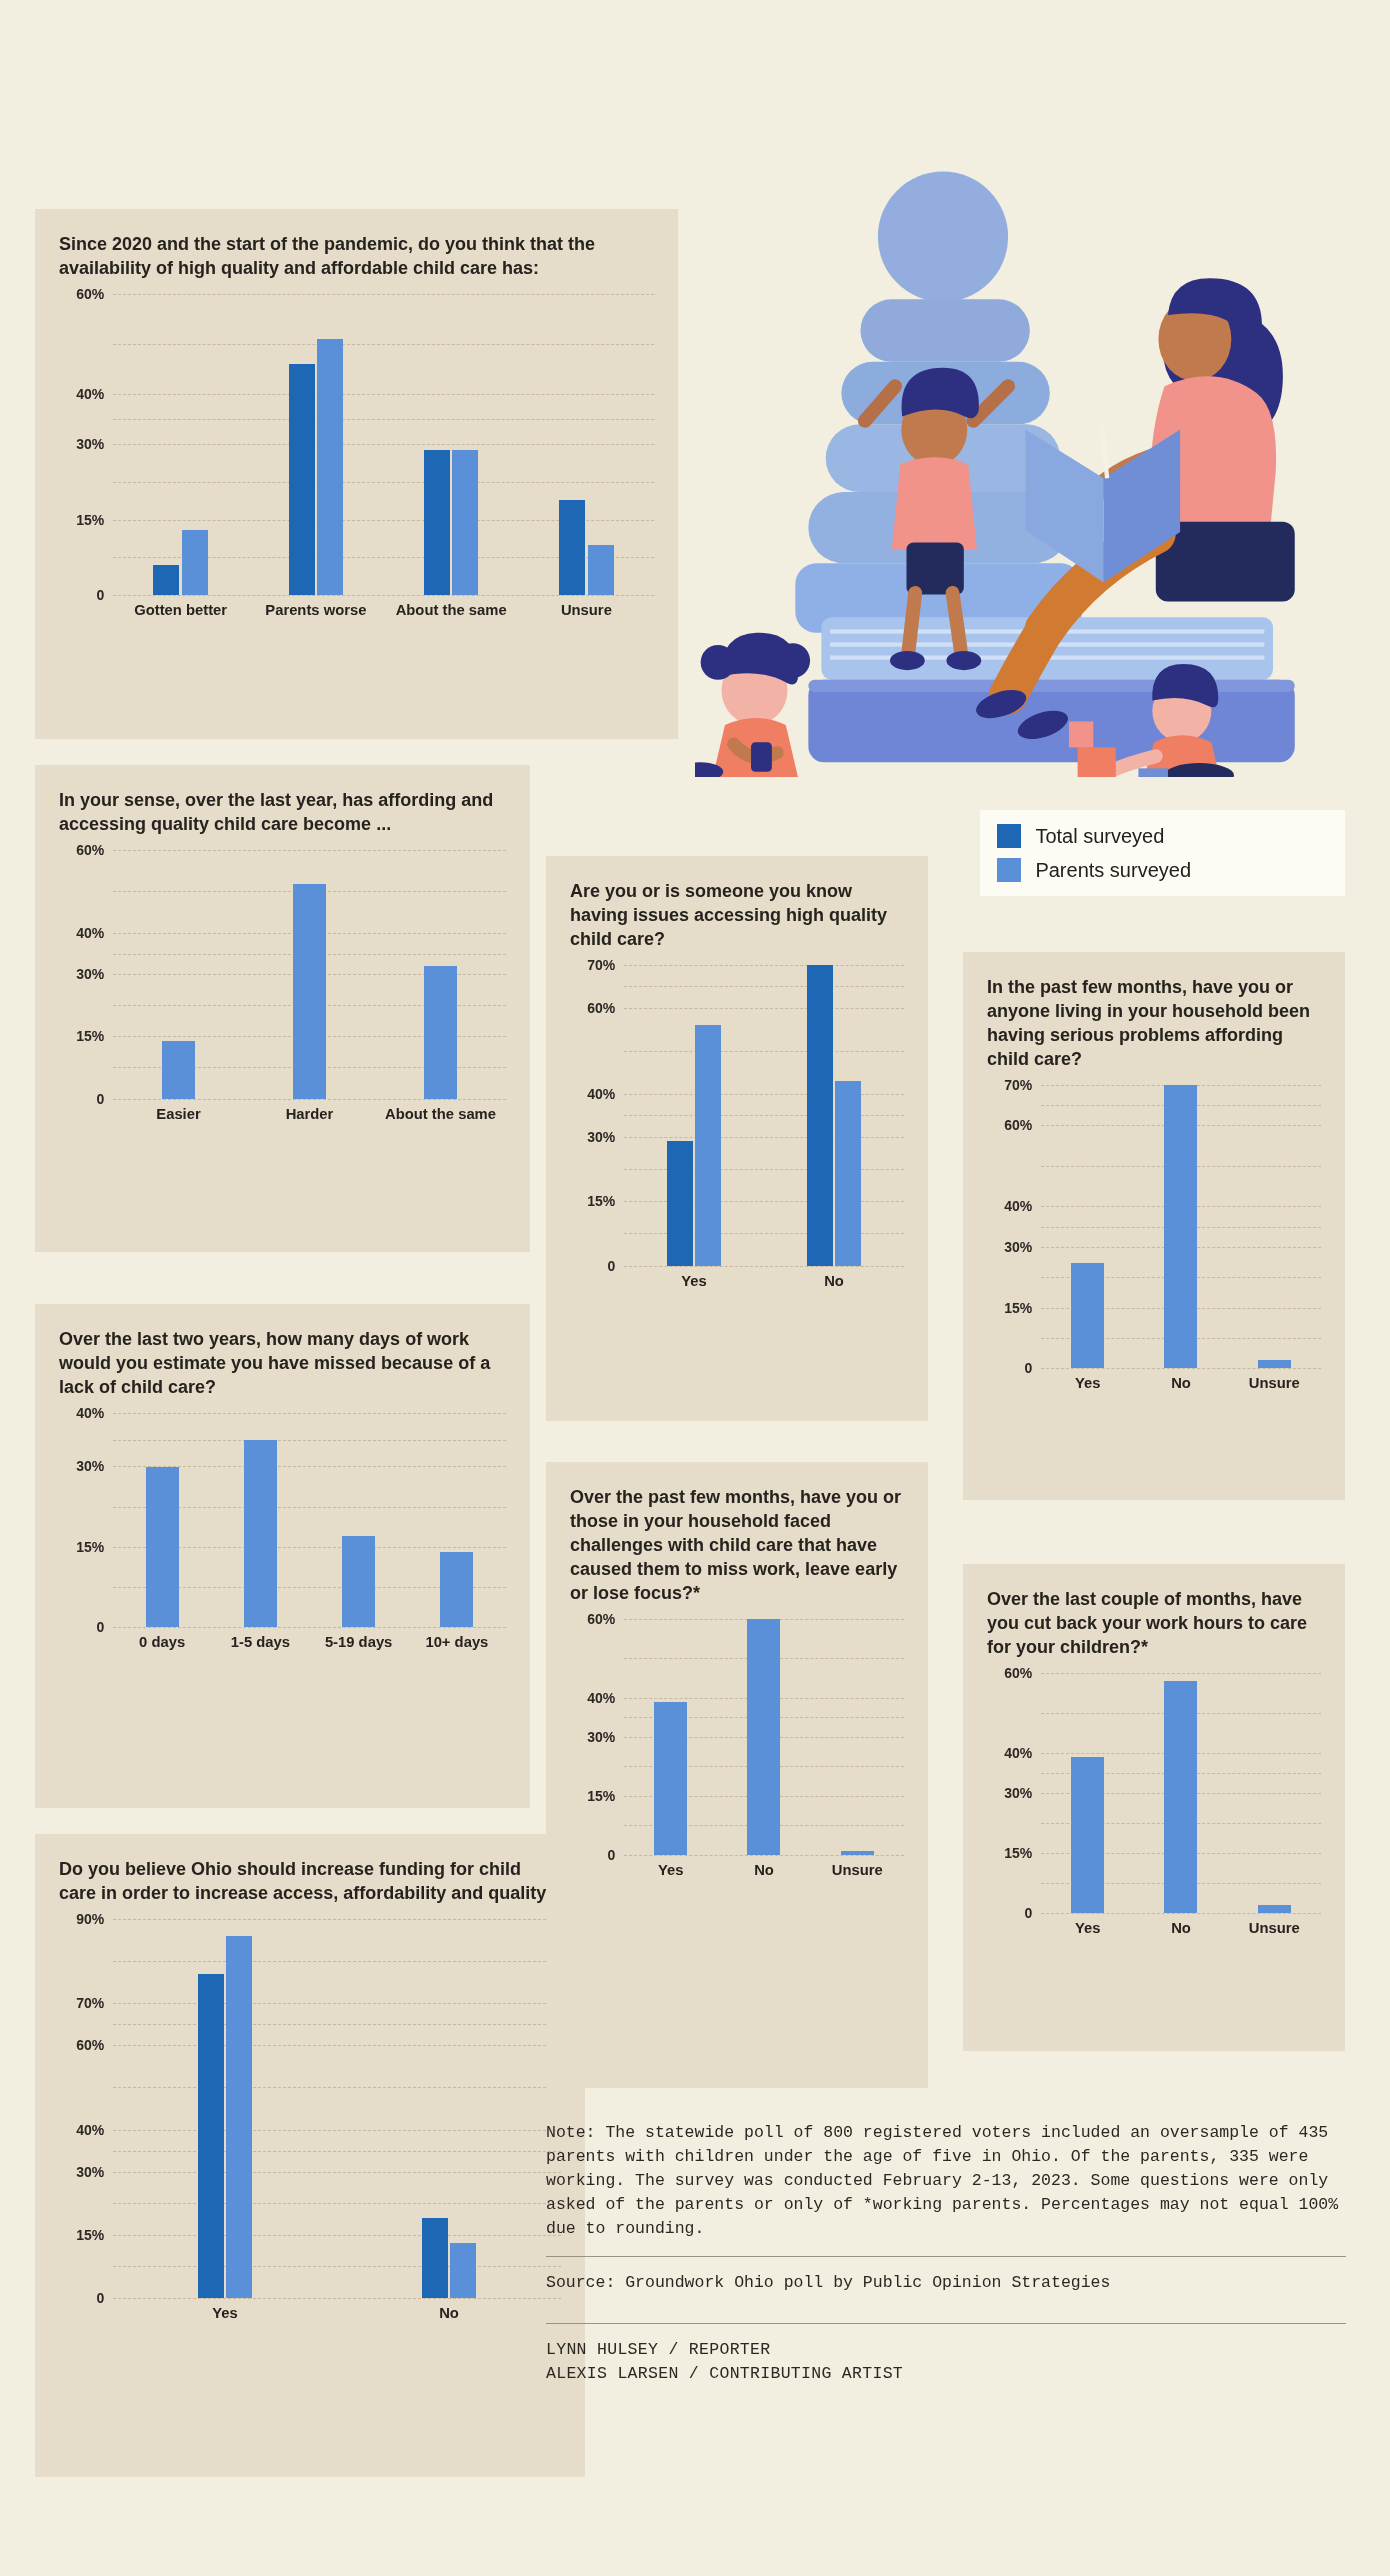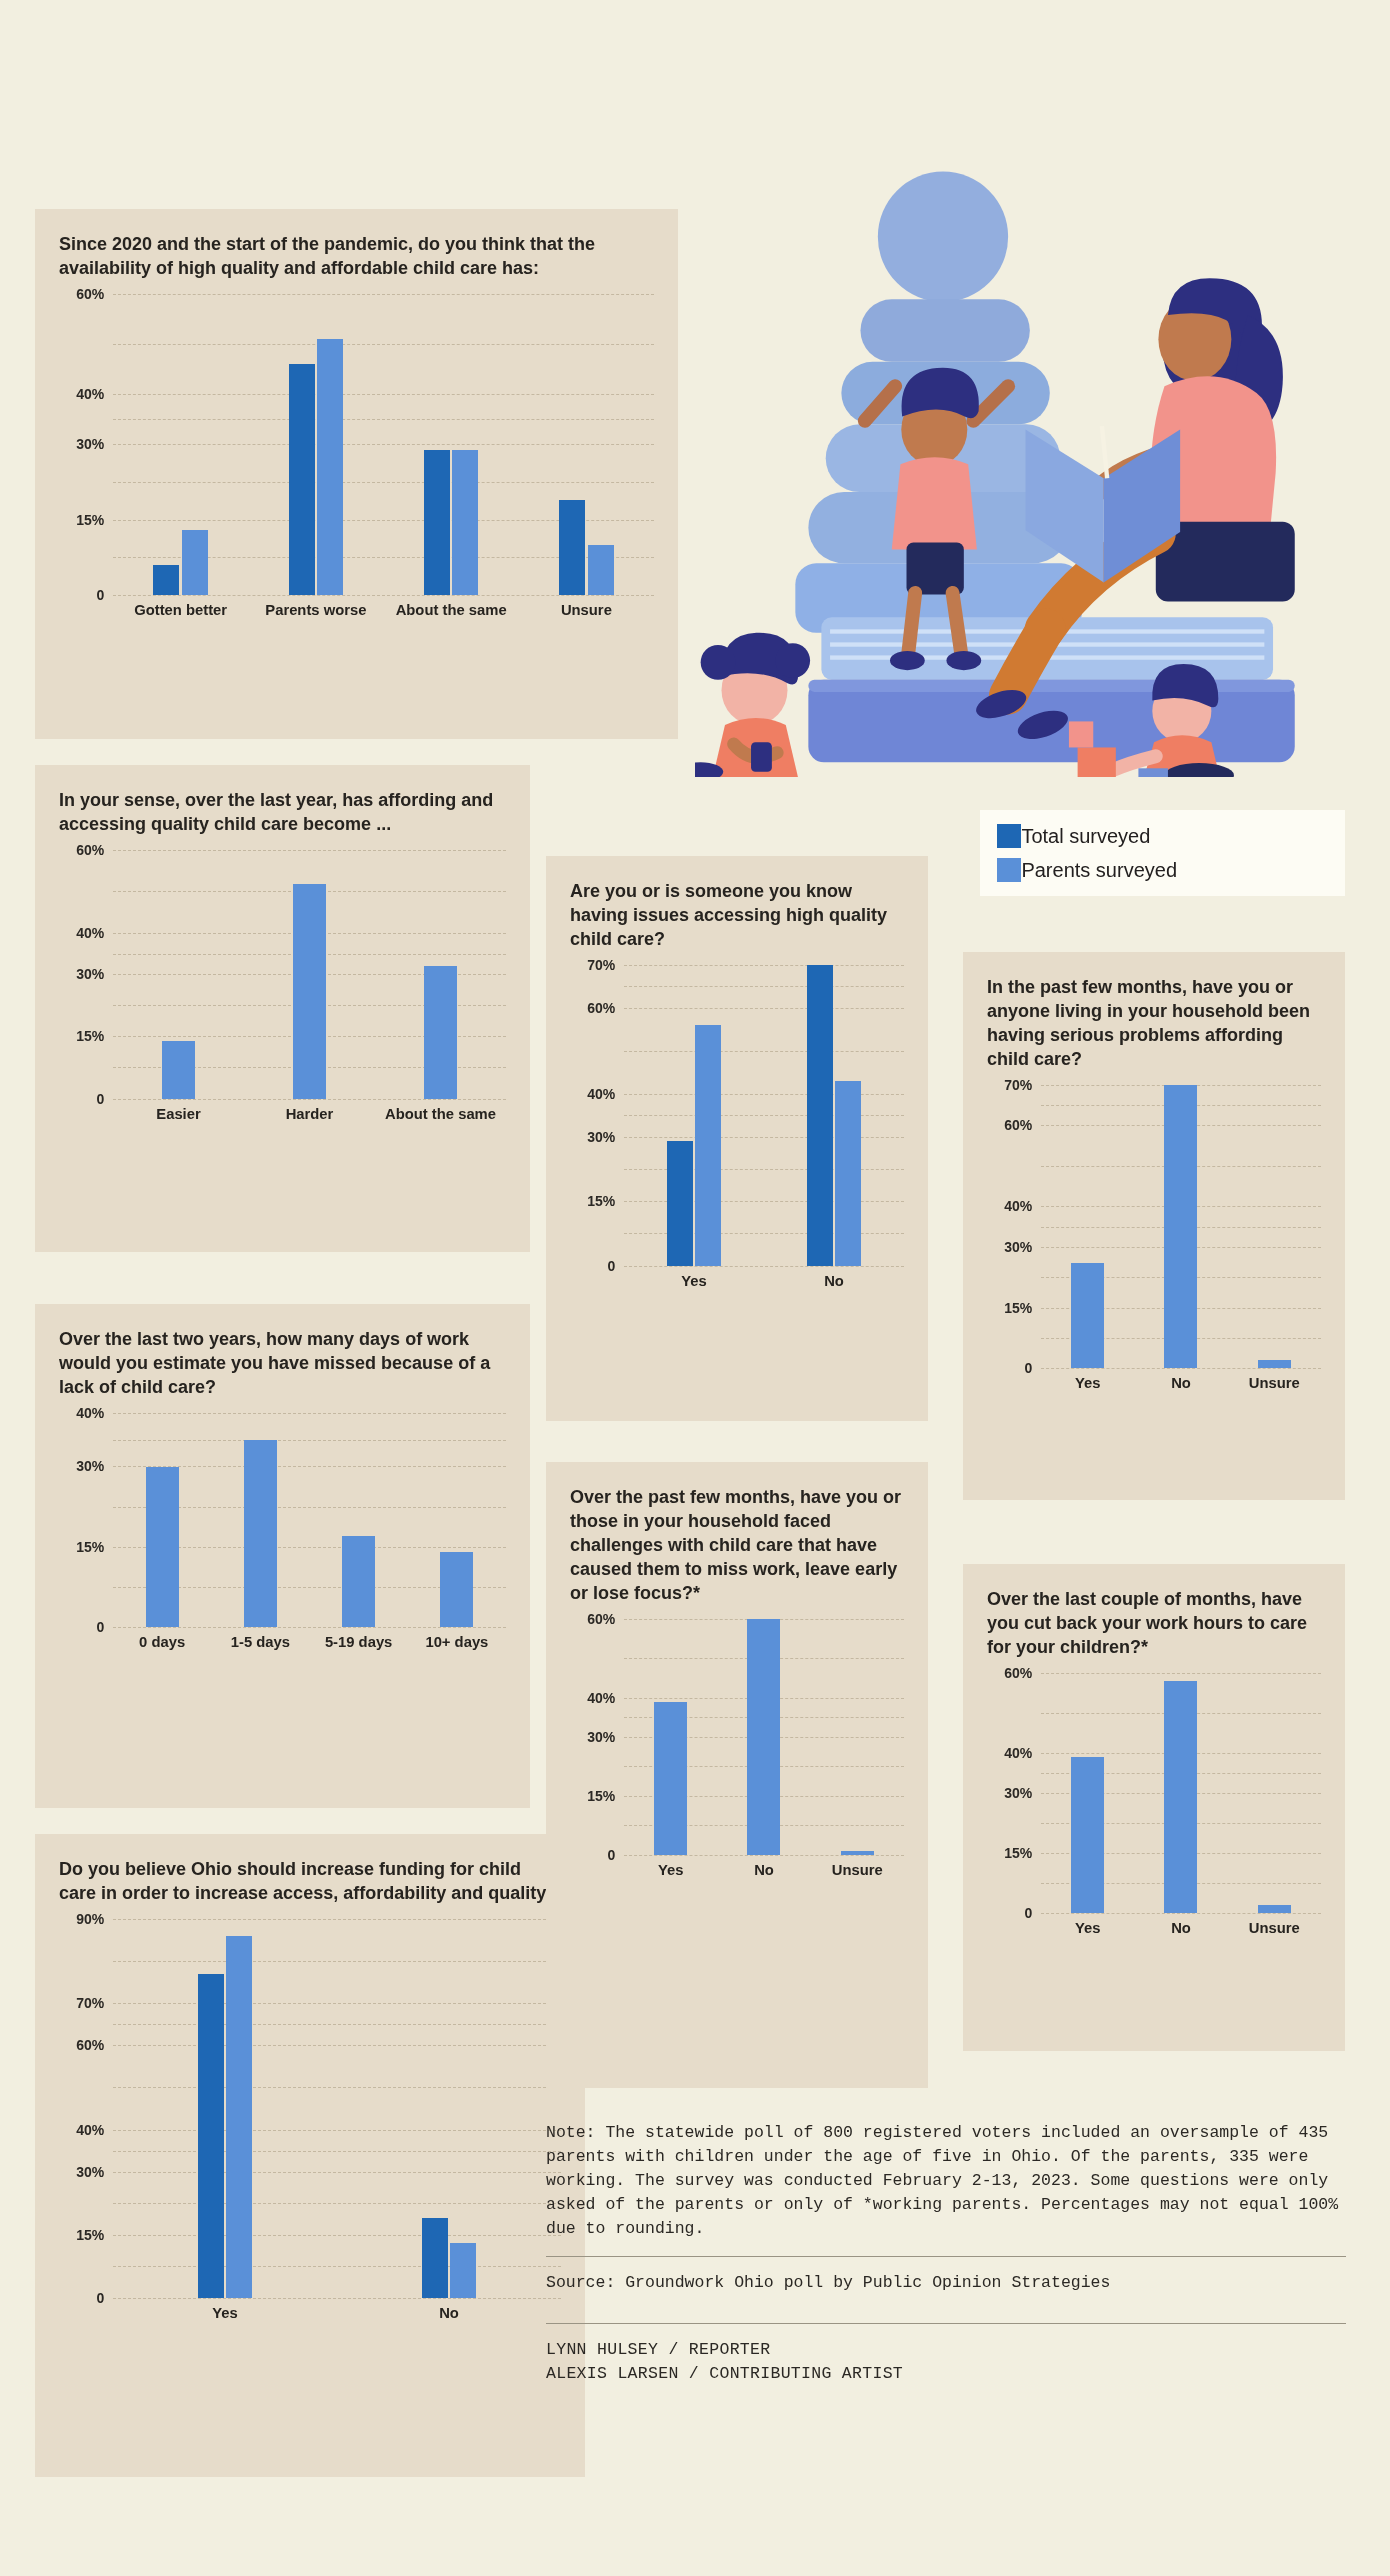--- a/index.html
+++ b/index.html
@@ -67,21 +67,21 @@
     font-size: 14.8px; font-weight: bold; color: #26231f;
     text-align: center; line-height: 1.2;
   }
 
   
   .legend {
     position: absolute; background: #fdfcf4;
     padding: 14px 22.6px 14px 17.4px;
     display: flex; flex-direction: column; gap: 10.4px;
   }
-  .legend-row { display: flex; align-items: center; gap: 0; }
+  .legend-row { display: flex; align-items: center; gap: 14px; }
   .swatch { width: 24px; height: 24px; flex: 0 0 auto; }
   .swatch.total { background: #1e67b4; }
   .swatch.parents { background: #5a90d8; }
   .legend-label { font-size: 20px; color: #232020; }
 
   
   .footer { position: absolute; }
   .note {
     font-size: 16.5px; line-height: 1.45; color: #2b2824;
   }

